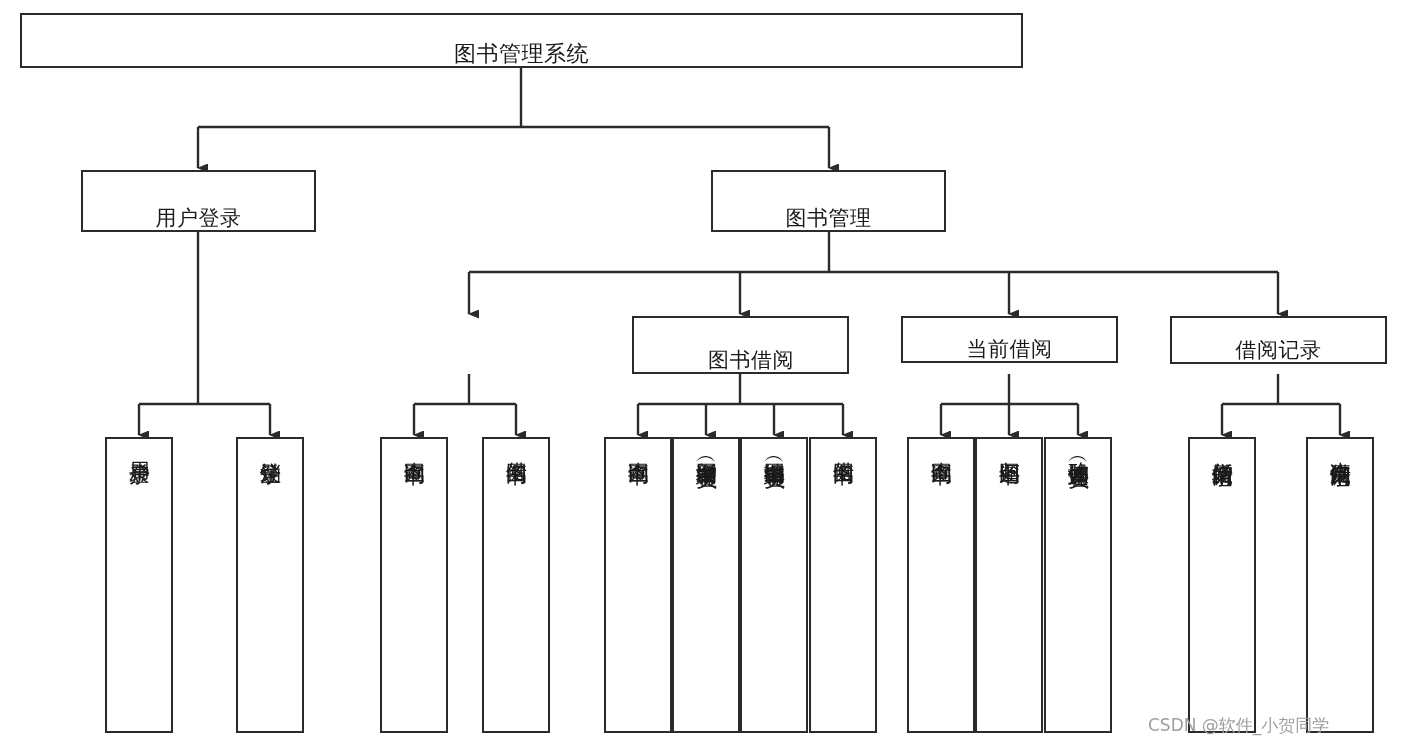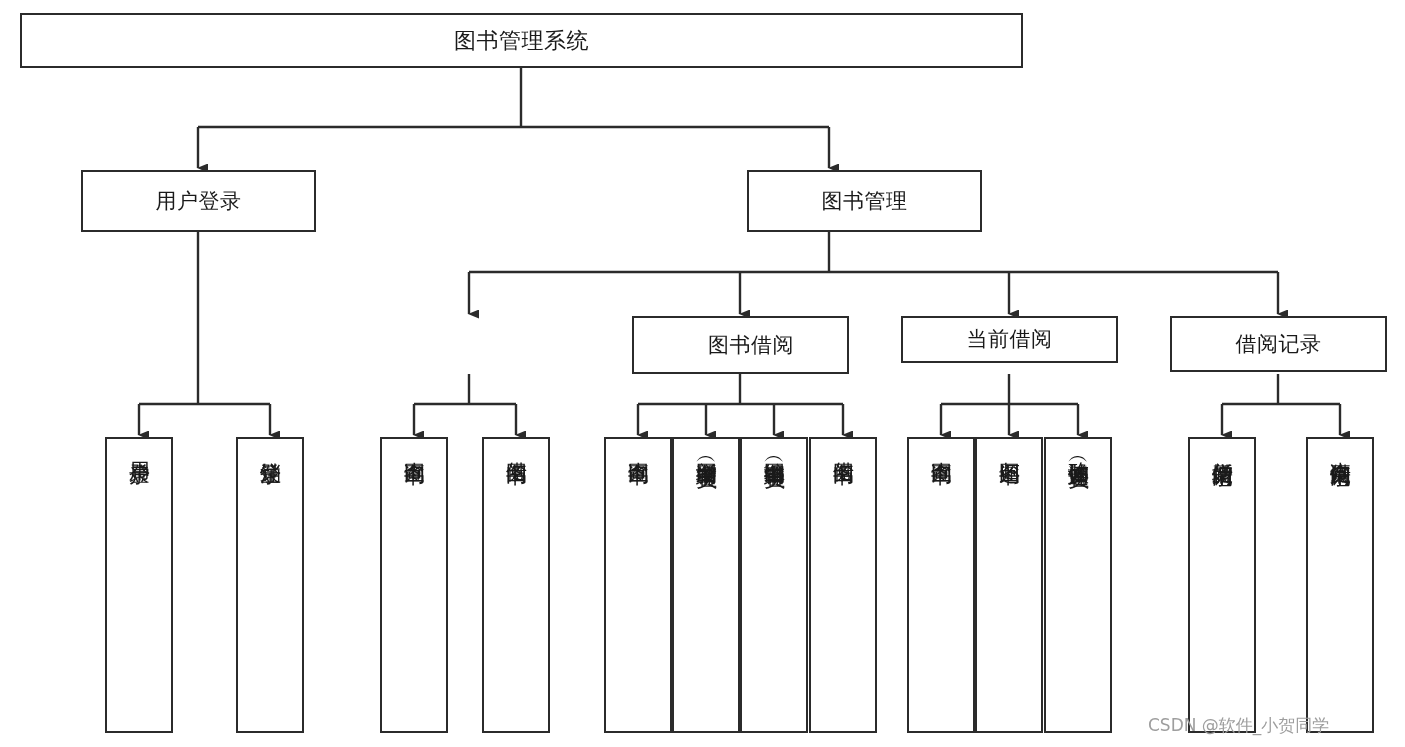--- a/index.html
+++ b/index.html
@@ -25,21 +25,21 @@
     width: 1405px;
     height: 747px;
     pointer-events: none;
   }
   .node {
     position: absolute;
     box-sizing: border-box;
     background: #ffffff;
     border: 2px solid #2b2b2b;
     display: flex;
-    align-items: center;
+    align-items: flex-end;
     justify-content: center;
     color: #1a1a1a;
   }
   .node-h {
     
   }
   .node-h .node-label {
     font-size: 21px;
     line-height: 1.15;
     letter-spacing: 0.5px;
@@ -127,34 +127,34 @@
   </svg>
 
   <div class="node node-h node-root" style="left:20px; top:13px; width:1003px; height:55px;">
     <span class="node-label">图书管理系统</span>
   </div>
 
   <div class="node node-h" style="left:81px; top:170px; width:235px; height:62px;">
     <span class="node-label">用户登录</span>
   </div>
 
-  <div class="node node-h" style="left:711px; top:170px; width:235px; height:62px;margin-left:36px;">
+  <div class="node node-h" style="left:711px; top:170px; width:235px; height:62px;">
     <span class="node-label">图书管理</span>
   </div>
 
 
   <div class="node node-h" style="left:632px; top:316px; width:217px; height:58px;padding-left:21px;">
     <span class="node-label">图书借阅</span>
   </div>
 
   <div class="node node-h" style="left:901px; top:316px; width:217px; height:47px;">
     <span class="node-label">当前借阅</span>
   </div>
 
-  <div class="node node-h" style="left:1170px; top:316px; width:217px; height:56px;">
+  <div class="node node-h" style="left:1170px; top:316px; width:217px; height:48px;">
     <span class="node-label">借阅记录</span>
   </div>
 
   <div class="node node-v" style="left:105px; top:437px; width:68px; height:296px;">
     <span class="node-label">用户登录</span>
   </div>
 
   <div class="node node-v" style="left:236px; top:437px; width:68px; height:296px;">
     <span class="node-label">注销登录</span>
   </div>

